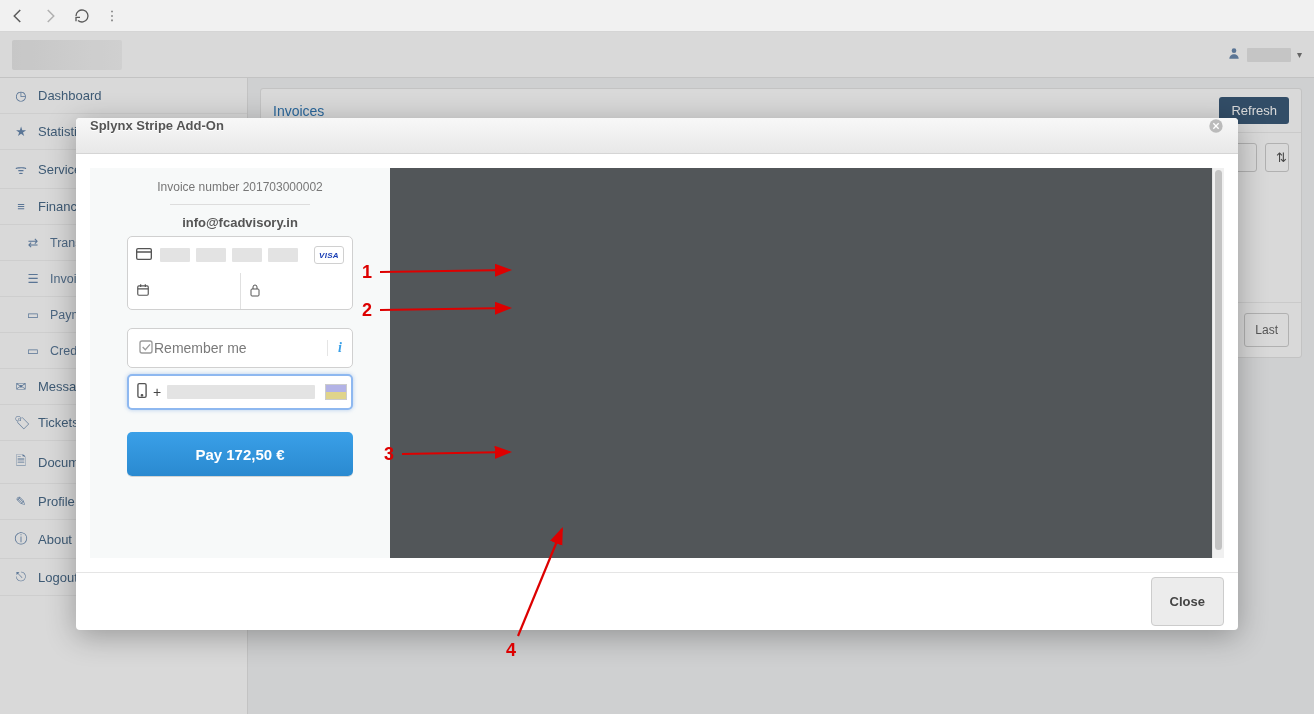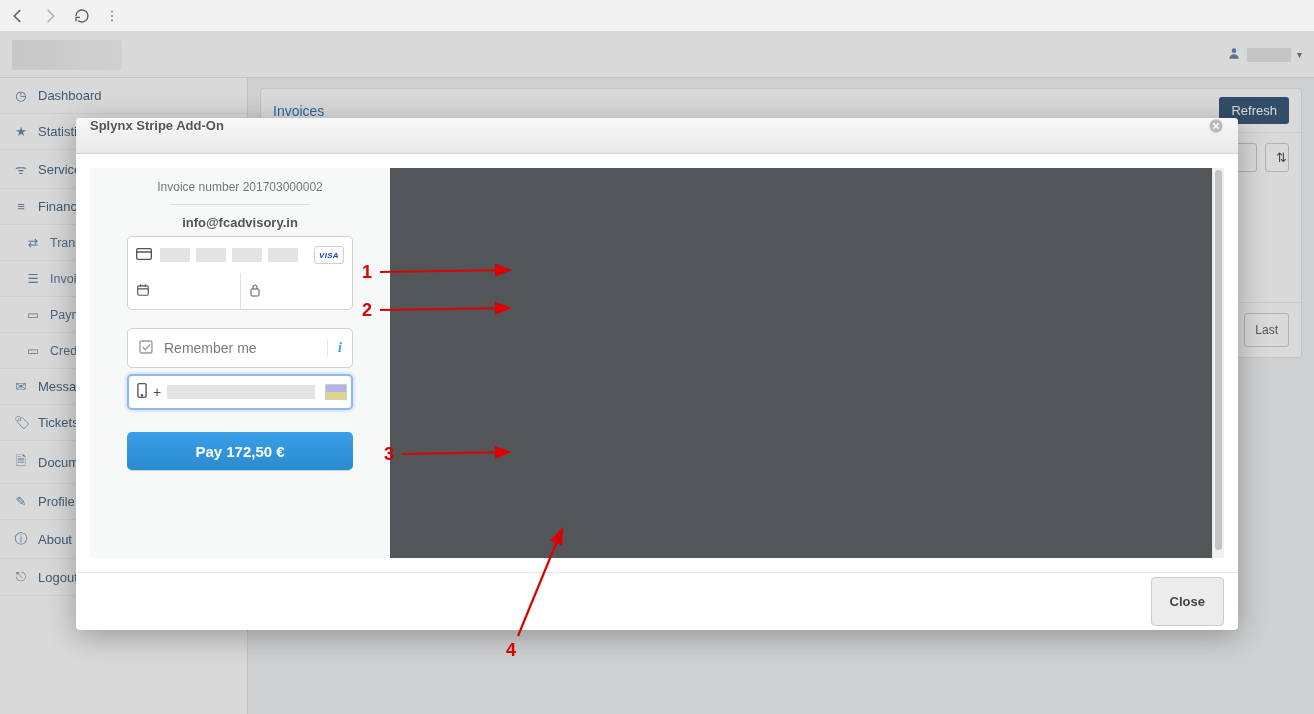--- a/index.html
+++ b/index.html
@@ -72,32 +72,32 @@
   .input-row { display:flex; align-items:center; height:36px; padding:0 8px; gap:8px; }
   .input-row .ico { width:16px; color:#777; font-size:13px; text-align:center; }
   .input-row .redact-field { flex:1; display:flex; gap:6px; }
   .input-row .seg { background:#e3e3e3; height:14px; border-radius:1px; }
   .visa-badge { width:30px; height:18px; background:#fff; border:1px solid #d0d0d0; border-radius:3px; font-size:8px; font-weight:800; font-style:italic; color:#1a3fb5; display:flex; align-items:center; justify-content:center; letter-spacing:0.3px; }
   .half { flex:1; display:flex; align-items:center; gap:8px; height:36px; padding:0 8px; }
   .half + .half { border-left:1px solid #e0e0e0; }
   .row-halves { display:flex; }
 
   .remember-box { width:226px; border:1px solid #d0d0d0; border-radius:5px; background:#fff; margin-top:18px; overflow:hidden; }
-  .remember-head { display:flex; align-items:center; height:38px; padding:0 10px; gap:10px; color:#7a7a7a; font-size:14px; }
+  .remember-head { display:flex; align-items:center; height:38px; padding:0 10px; gap:0; color:#7a7a7a; font-size:14px; }
   .remember-head .info { margin-left:auto; color:#3aa0e8; font-style:italic; font-family:serif; font-weight:bold; border-left:1px solid #e5e5e5; padding-left:10px; }
   .remember-body { border-top:1px solid #e0e0e0; padding:10px 12px; font-size:12px; color:#666; line-height:1.5; }
   .remember-body .bold { font-weight:600; color:#444; }
 
   .phone-input { width:226px; border:2px solid #8eb8f0; border-radius:5px; background:#fff; margin-top:6px; height:36px; display:flex; align-items:center; padding:0 4px 0 8px; gap:6px; box-shadow:0 0 4px rgba(80,140,220,0.4); }
   .phone-input .mini-flag { width:22px; height:16px; display:flex; flex-direction:column; border:1px solid #ccc; }
   .phone-input .mini-flag .fb { flex:1; }
   .phone-input .plus { color:#444; font-size:14px; }
   .phone-input .phone-redact { flex:1; background:#e3e3e3; height:14px; border-radius:1px; margin-right:4px; }
 
-  .pay-btn { width:226px; height:38px; margin-top:22px; background:linear-gradient(var(--btn-blue), var(--btn-blue-dark)); color:#fff; border-radius:5px; font-weight:700; font-size:15px; display:flex; align-items:center; justify-content:center; cursor:pointer; box-shadow:0 1px 0 rgba(0,0,0,0.15); }
+  .pay-btn { width:226px; height:44px; margin-top:22px; background:linear-gradient(var(--btn-blue), var(--btn-blue-dark)); color:#fff; border-radius:5px; font-weight:700; font-size:15px; display:flex; align-items:center; justify-content:center; cursor:pointer; box-shadow:0 1px 0 rgba(0,0,0,0.15); }
 
   .powered { position:absolute; left:16px; bottom:14px; background:rgba(255,255,255,0.08); border:1px solid rgba(255,255,255,0.15); border-radius:4px; padding:5px 10px 6px; color:#c8c8c8; font-size:10px; display:flex; align-items:baseline; gap:6px; }
   .powered .stripe { font-family: "Trebuchet MS", sans-serif; font-weight:700; font-size:15px; color:#d8d8d8; letter-spacing:-0.6px; }
 
   .scrollbar { position:absolute; right:0; top:0; width:12px; height:100%; background:#f0f0f0; border-left:1px solid #e4e4e4; }
   .scrollbar .thumb { position:absolute; left:2px; right:2px; top:2px; height:380px; background:#c3c3c3; border-radius:4px; }
 
   
   .anno-svg { position:absolute; left:0; top:0; width:100%; height:100%; pointer-events:none; }
   .anno-num { position:absolute; color:#d00; font-weight:700; font-size:18px; font-family: Arial, sans-serif; pointer-events:none; }

